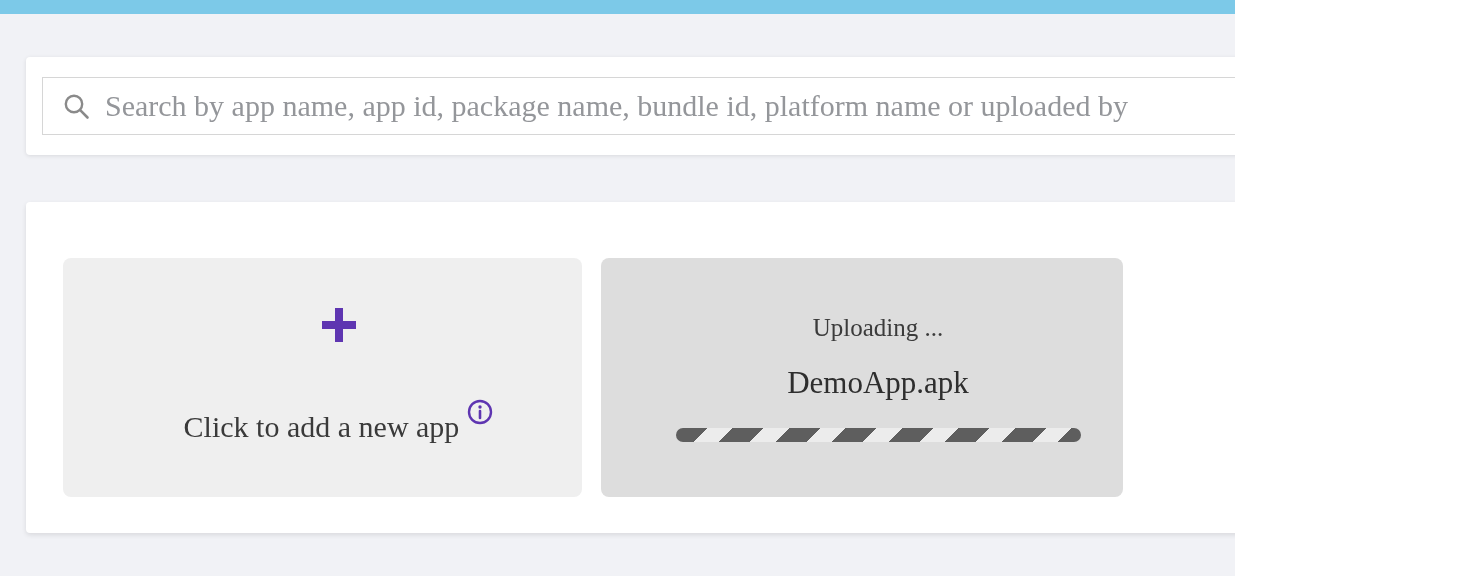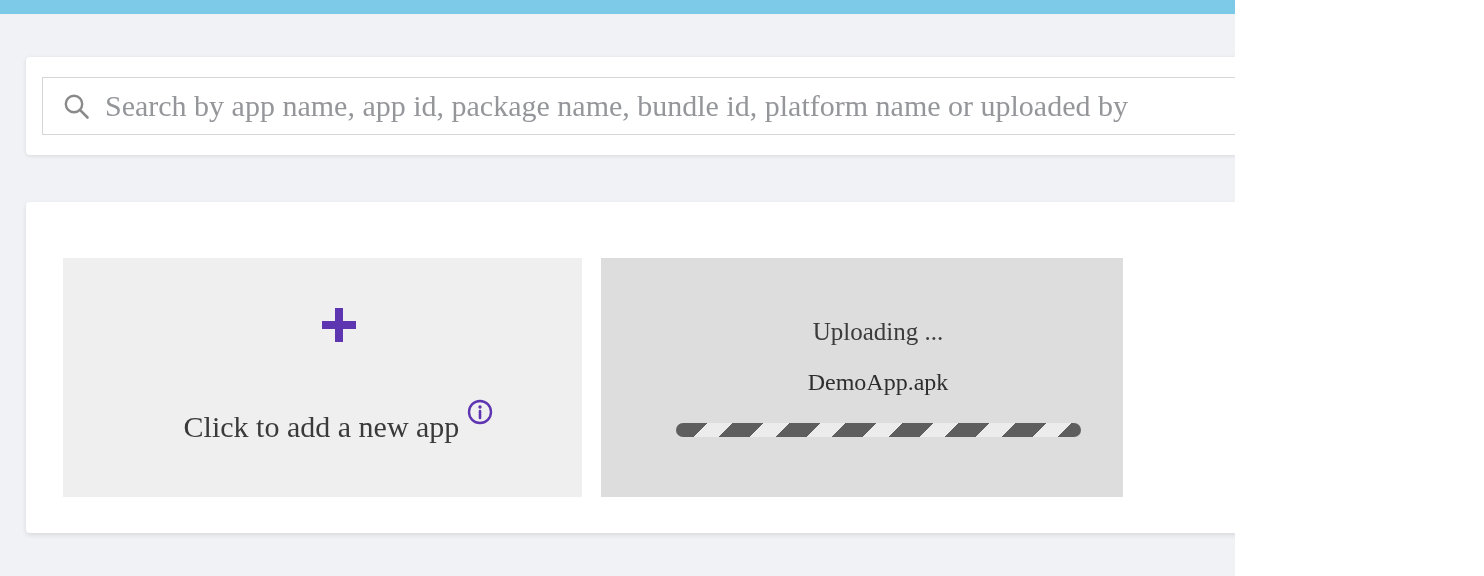--- a/index.html
+++ b/index.html
@@ -68,21 +68,21 @@
     height: 331px;
     background: #ffffff;
     border-radius: 4px;
     box-shadow: 0 2px 5px rgba(0,0,0,0.10);
   }
 
   .card {
     position: absolute;
     top: 56px;
     height: 239px;
-    border-radius: 0;
+    border-radius: 8px;
     display: flex;
     flex-direction: column;
     align-items: center;
     justify-content: center;
     box-sizing: border-box;
     padding-left: 32px;
   }
   .card-add {
     left: 37px;
     width: 519px;
@@ -117,21 +117,21 @@
     margin-left: 8px;
     cursor: pointer;
   }
 
   .upload-status {
     font-size: 25px;
     color: #3b3b3b;
     margin-bottom: 23px;
   }
   .upload-filename {
-    font-size: 24px;
+    font-size: 31px;
     color: #2e2e2e;
     margin-bottom: 27px;
   }
   .progress {
     width: 405px;
     height: 14px;
     border-radius: 7px;
     background: repeating-linear-gradient(
       135deg,
       var(--progress-bar, #5e5e5e) 0 22px,

